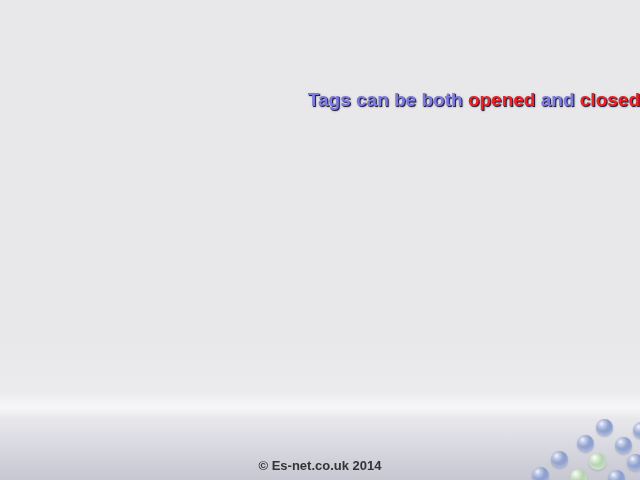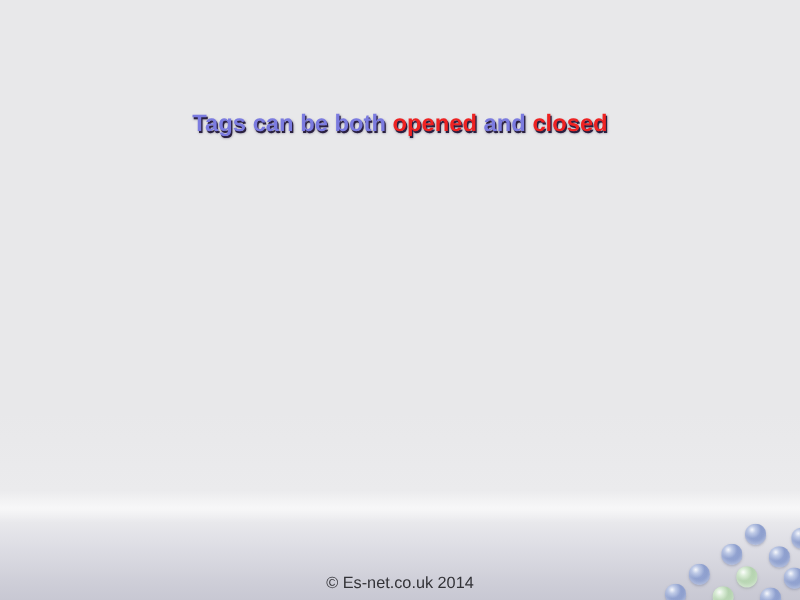--- a/index.html
+++ b/index.html
@@ -74,21 +74,21 @@
         2px 2px 0 #221a33,
         2px 2px 1px rgba(30,22,48,0.75);
     white-space: nowrap;
   }
 
   .subtitle-wrap {
     position: absolute;
     left: 0;
     top: 88px;
     width: 640px;
-    text-align: center;
+    text-align: right;
   }
   .slide-subtitle {
     display: inline-block;
     margin: 0;
     font-size: 19px;
     font-weight: bold;
     line-height: 24px;
     white-space: nowrap;
     color: #7b7be0;
     text-shadow:
@@ -100,21 +100,21 @@
   }
 
   
   .footer {
     position: absolute;
     left: 0;
     top: 457px;
     width: 640px;
     text-align: center;
     font-size: 13px;
-    font-weight: normal;
+    font-weight: bold;
     line-height: 18px;
     color: #333338;
     white-space: nowrap;
   }
 
   
   .sphere-cluster {
     position: absolute;
     left: 520px;
     top: 400px;

